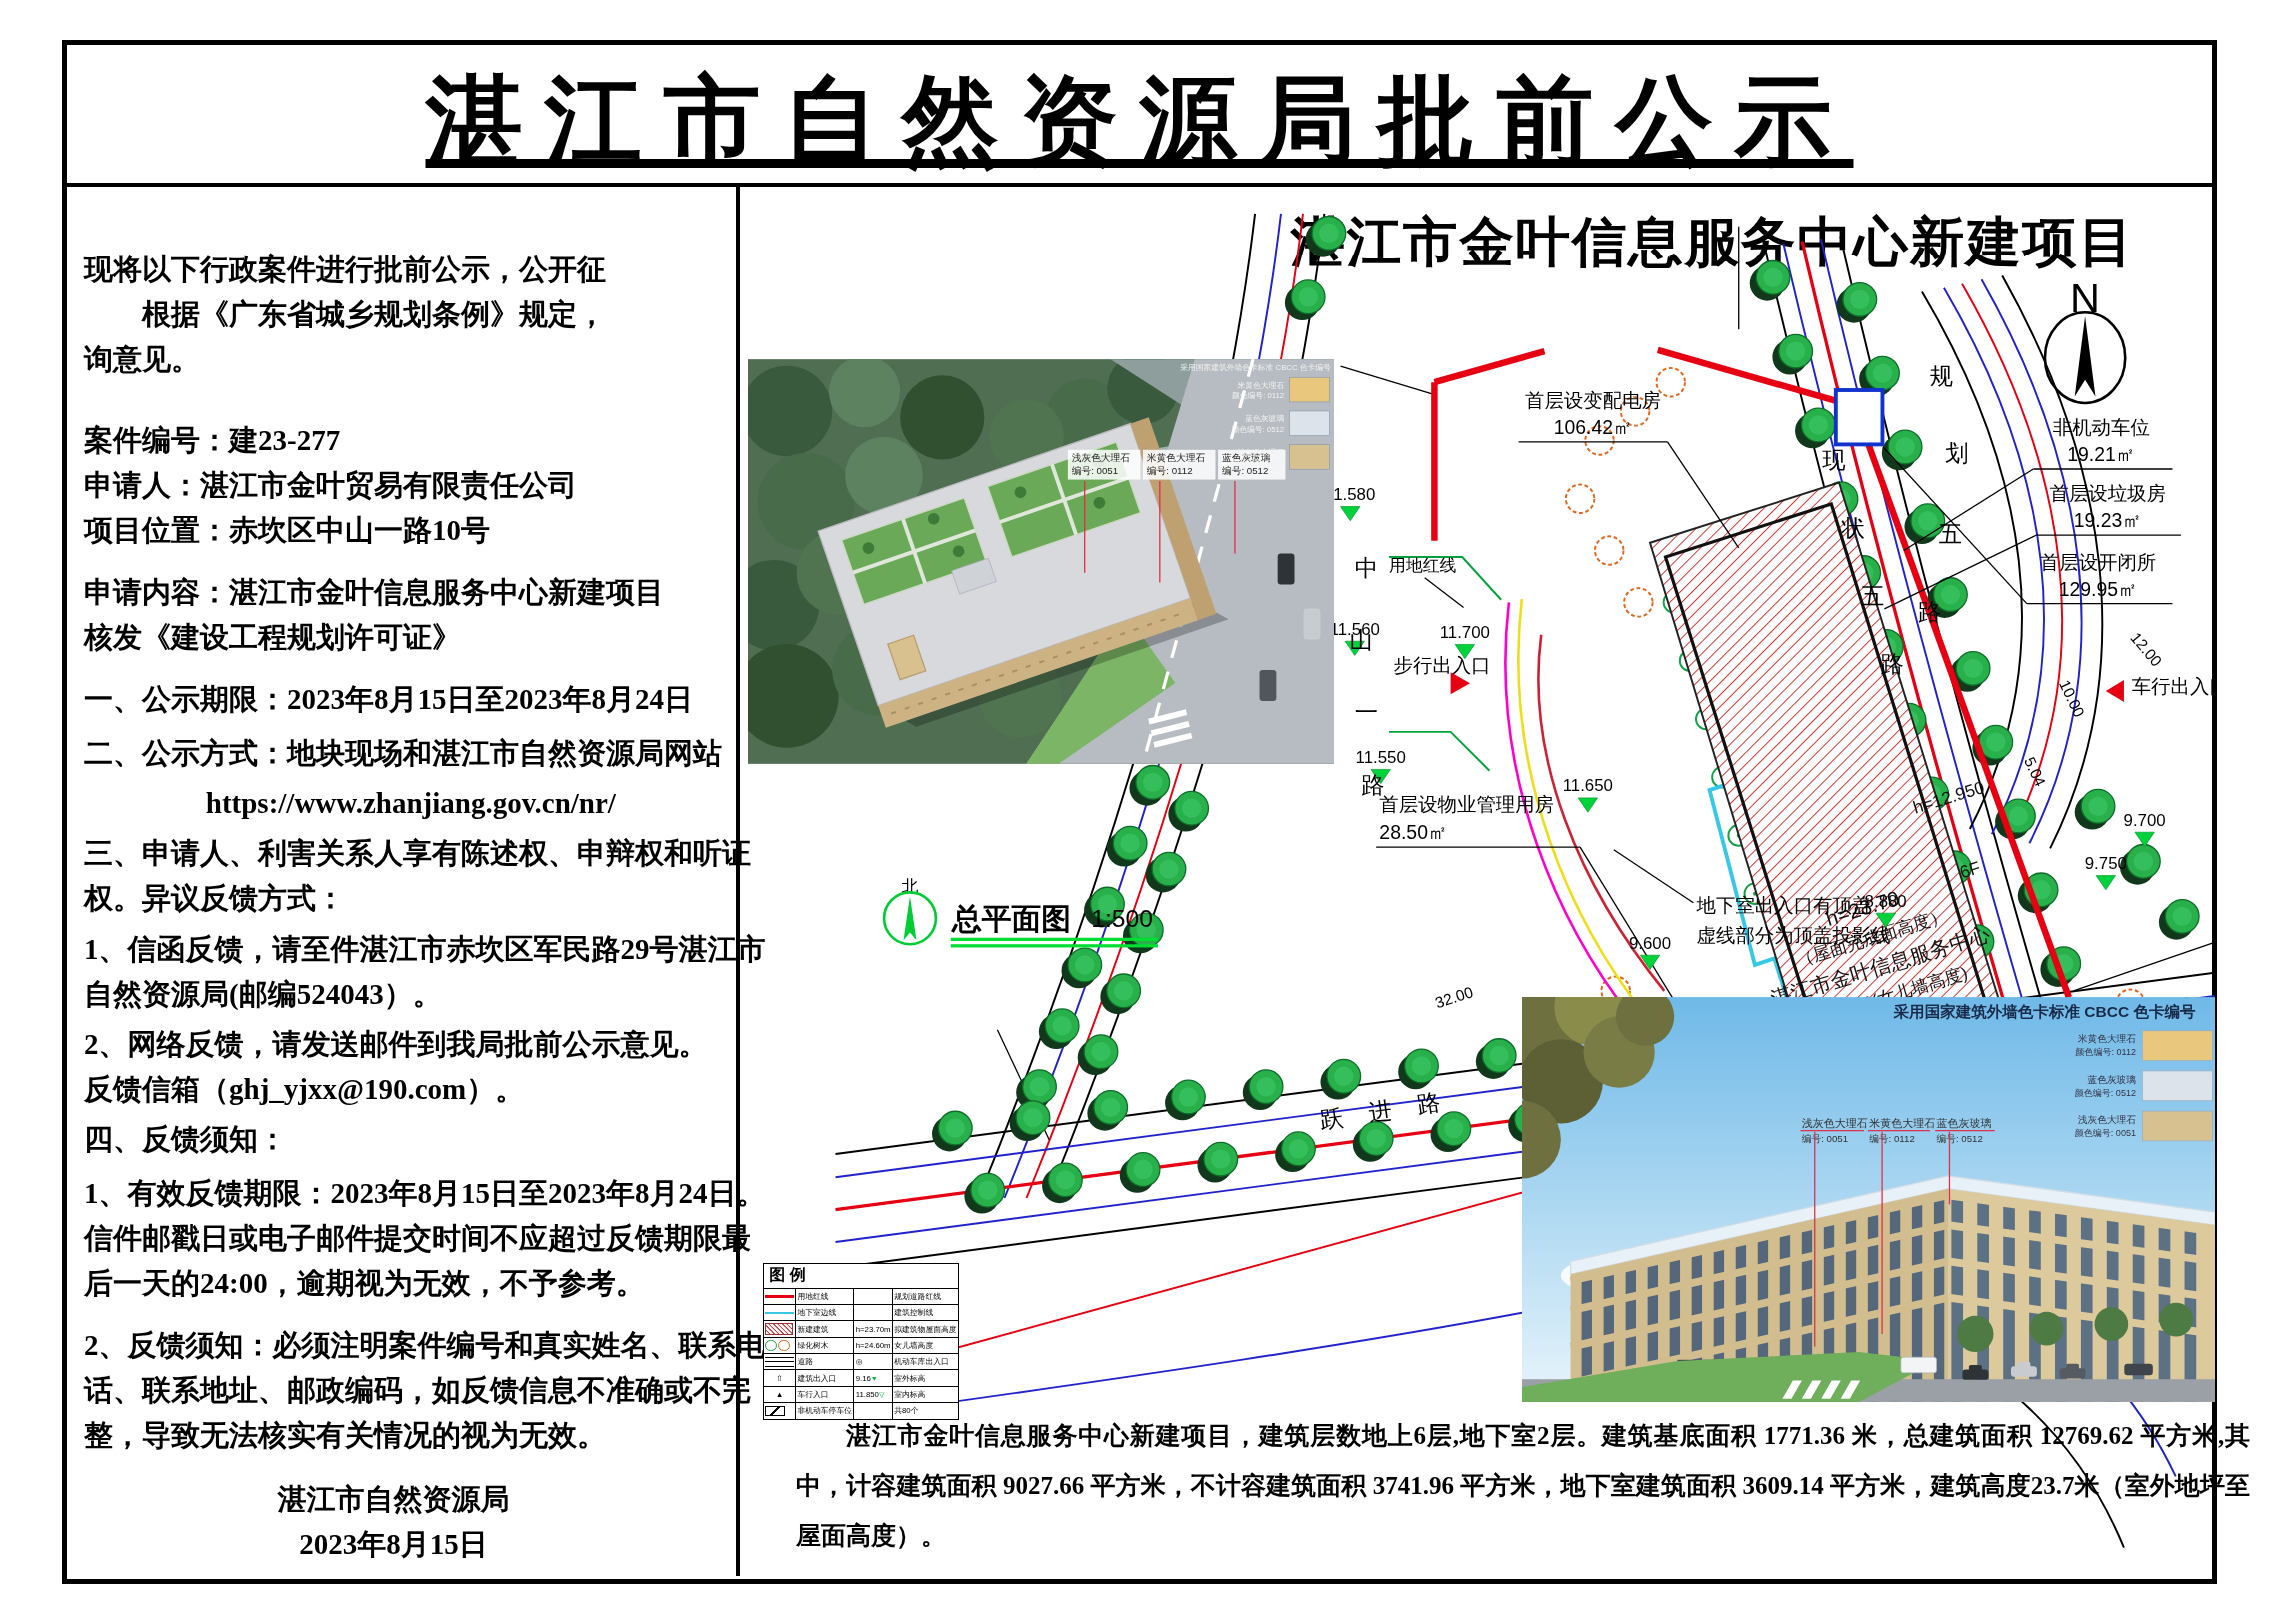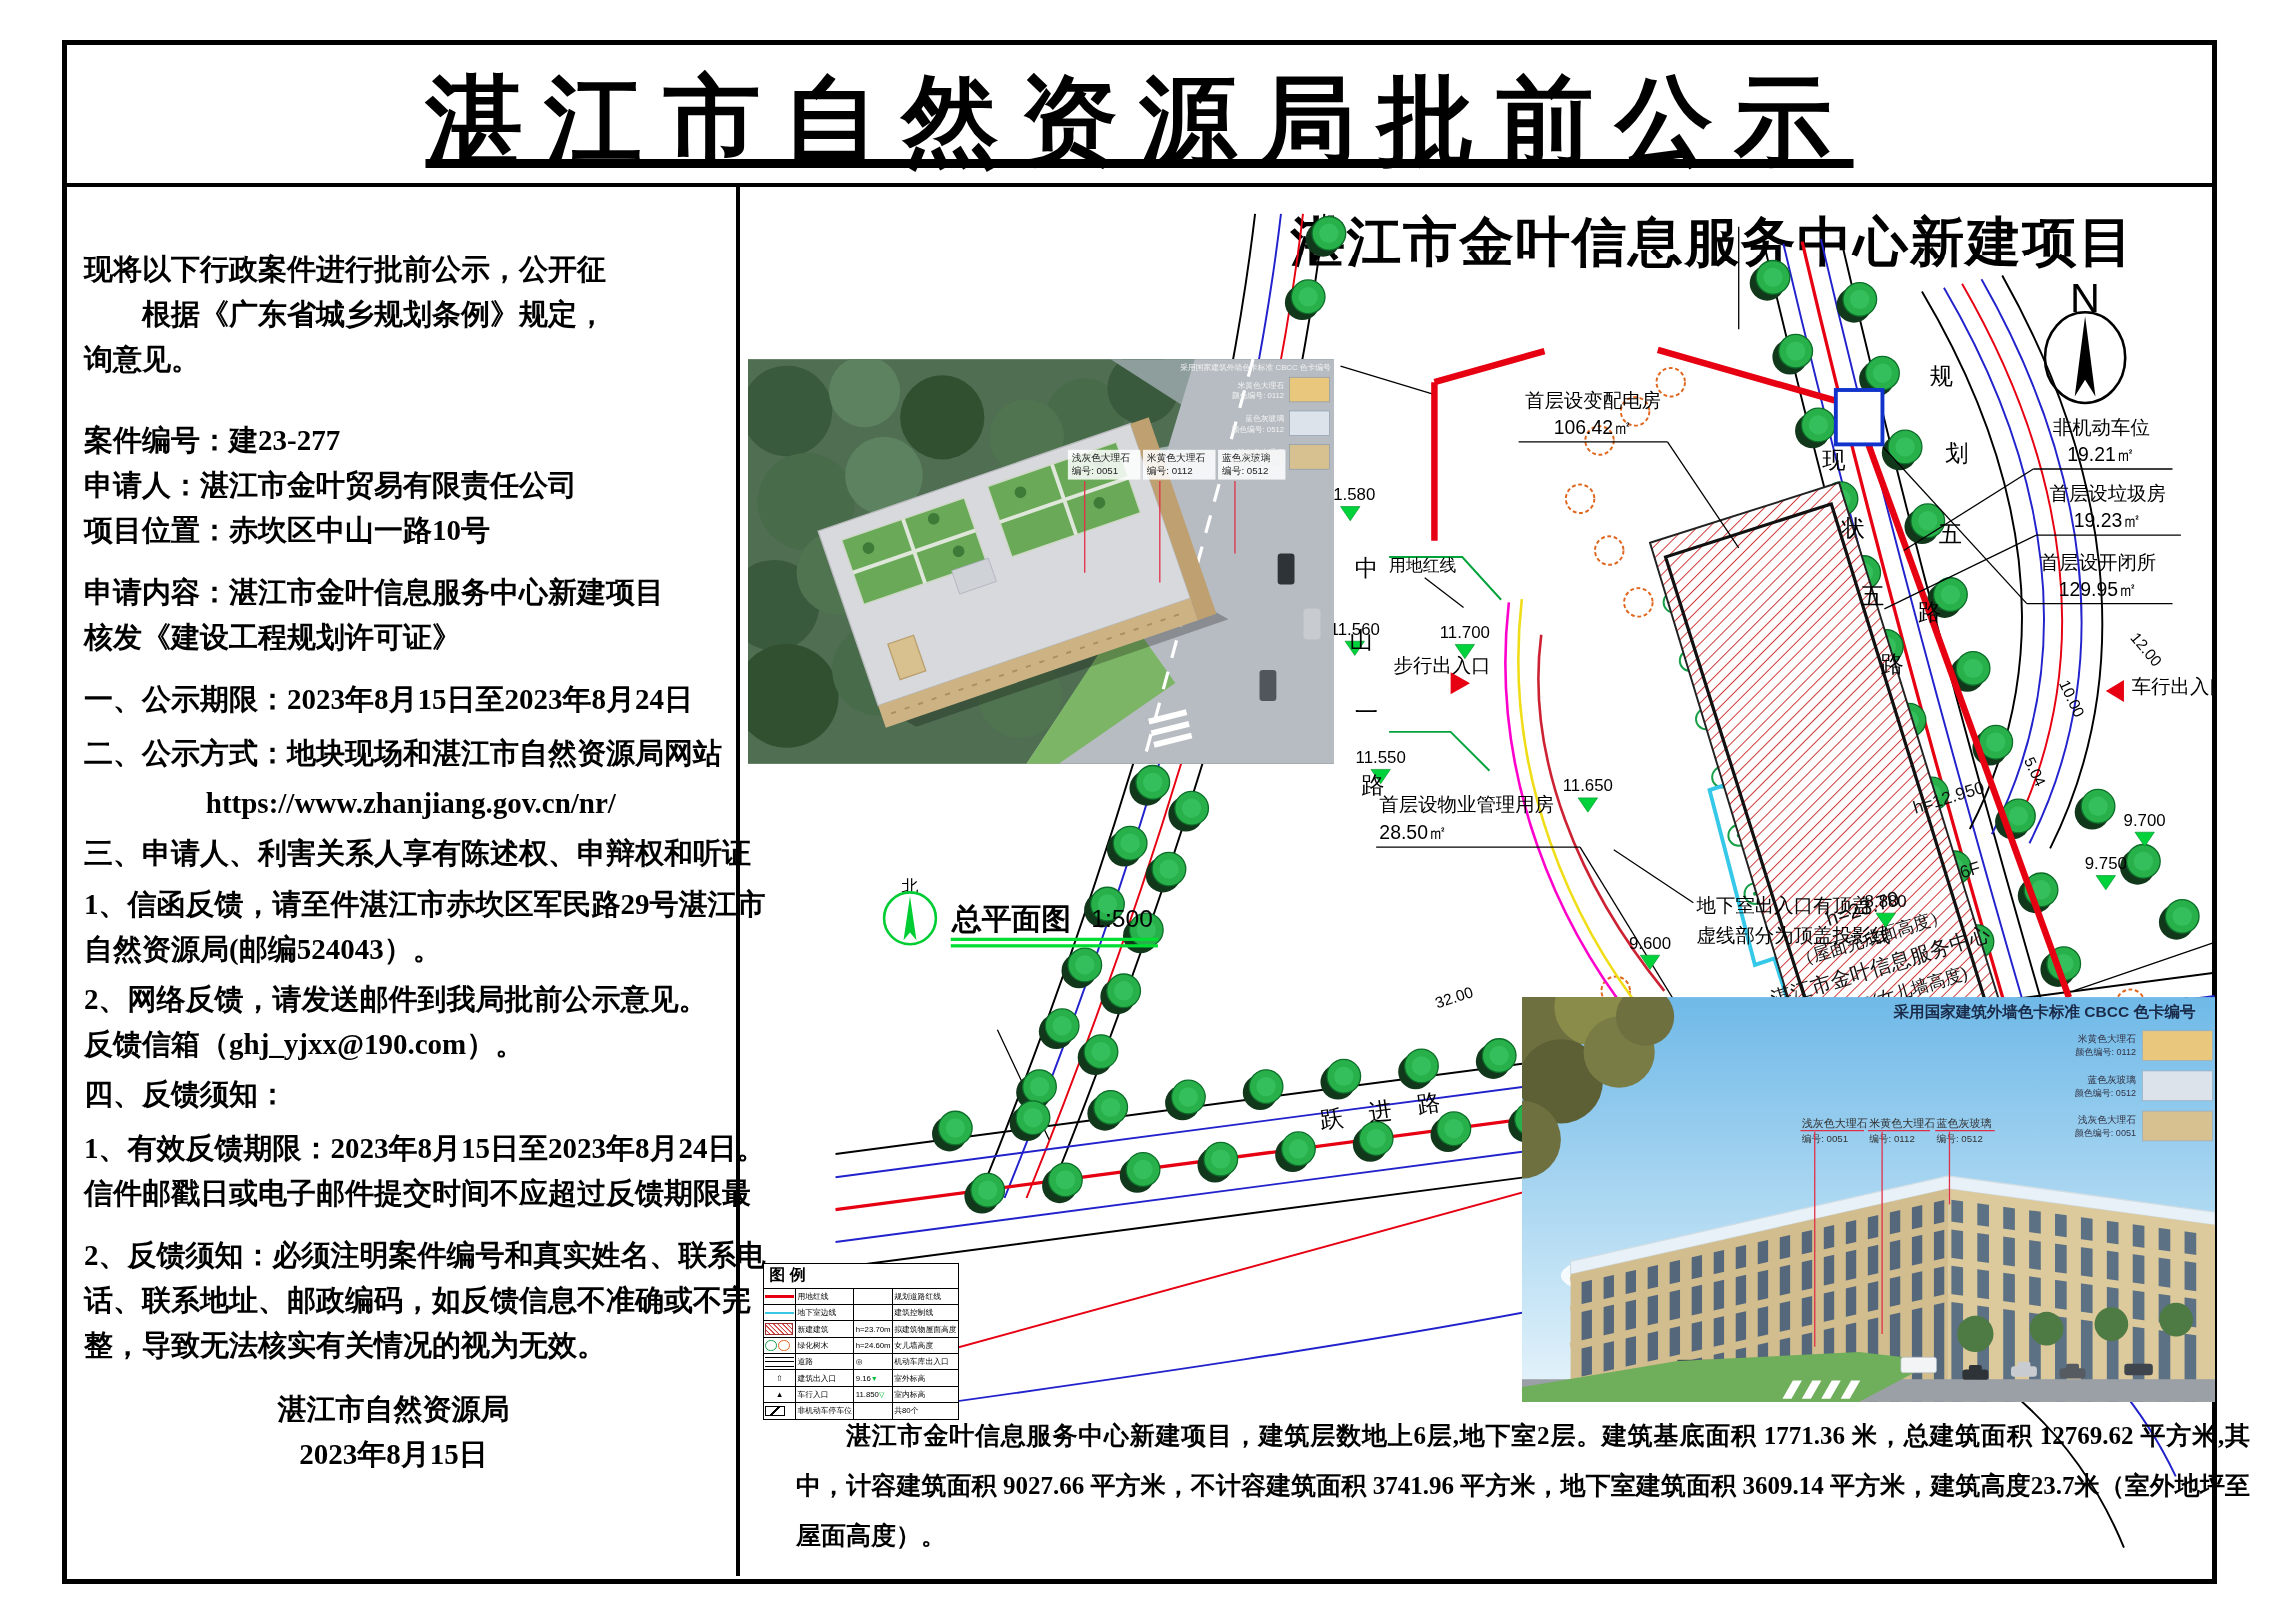--- a/index.html
+++ b/index.html
@@ -71,27 +71,29 @@
   <div class="nl">询意见。</div>
   <div class="nl mt1">案件编号：建23-277</div>
   <div class="nl">申请人：湛江市金叶贸易有限责任公司</div>
   <div class="nl">项目位置：赤坎区中山一路10号</div>
   <div class="nl mt2">申请内容：湛江市金叶信息服务中心新建项目</div>
   <div class="nl">核发《建设工程规划许可证》</div>
   <div class="nl mt2">一、公示期限：2023年8月15日至2023年8月24日</div>
   <div class="nl mt3">二、公示方式：地块现场和湛江市自然资源局网站</div>
   <div class="nl url mt4">https://www.zhanjiang.gov.cn/nr/</div>
   <div class="nl mt4">三、申请人、利害关系人享有陈述权、申辩权和听证</div>
+  <div class="nl">权。异议反馈方式：</div>
   <div class="nl mt4">1、信函反馈，请至件湛江市赤坎区军民路29号湛江市</div>
   <div class="nl">自然资源局(邮编524043）。</div>
   <div class="nl mt4">2、网络反馈，请发送邮件到我局批前公示意见。</div>
   <div class="nl">反馈信箱（ghj_yjxx@190.com）。</div>
   <div class="nl mt4">四、反馈须知：</div>
   <div class="nl mt3">1、有效反馈期限：2023年8月15日至2023年8月24日。</div>
   <div class="nl">信件邮戳日或电子邮件提交时间不应超过反馈期限最</div>
+  <div class="nl">后一天的24:00，逾期视为无效，不予参考。</div>
   <div class="nl mt2">2、反馈须知：必须注明案件编号和真实姓名、联系电</div>
   <div class="nl">话、联系地址、邮政编码，如反馈信息不准确或不完</div>
   <div class="nl">整，导致无法核实有关情况的视为无效。</div>
   <div class="nl sigline mt5">湛江市自然资源局</div>
   <div class="nl sigline">2023年8月15日</div>
 </div>
 
 <svg class="plan" viewBox="0 0 2280 2150" xmlns="http://www.w3.org/2000/svg">
   <defs>
     <pattern id="rhatch" width="13" height="13" patternTransform="rotate(45)" patternUnits="userSpaceOnUse">

